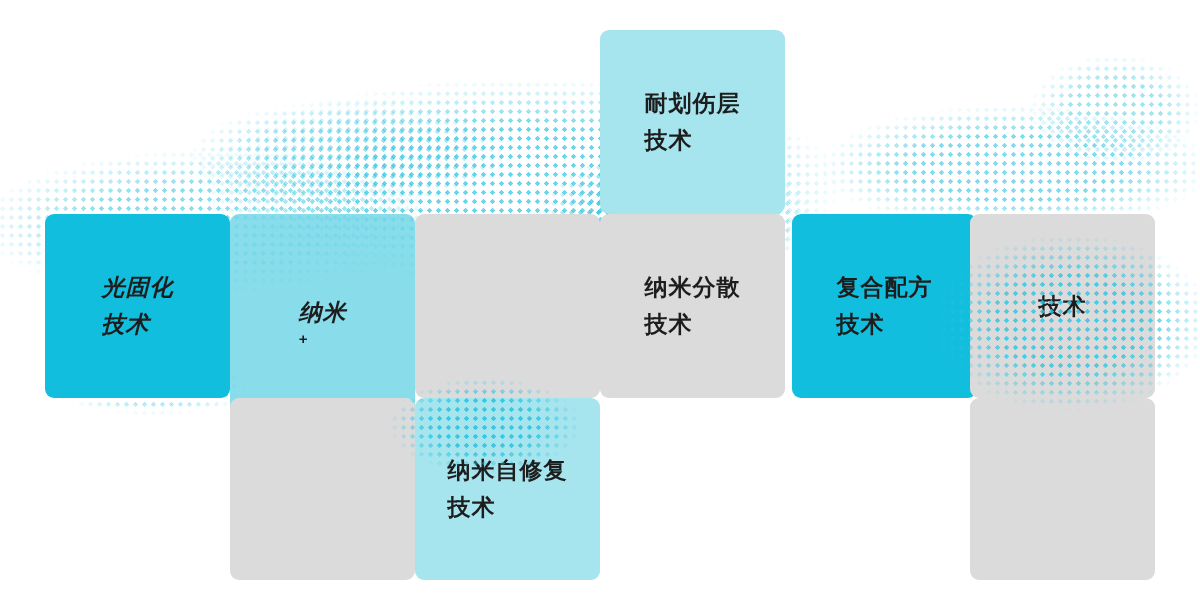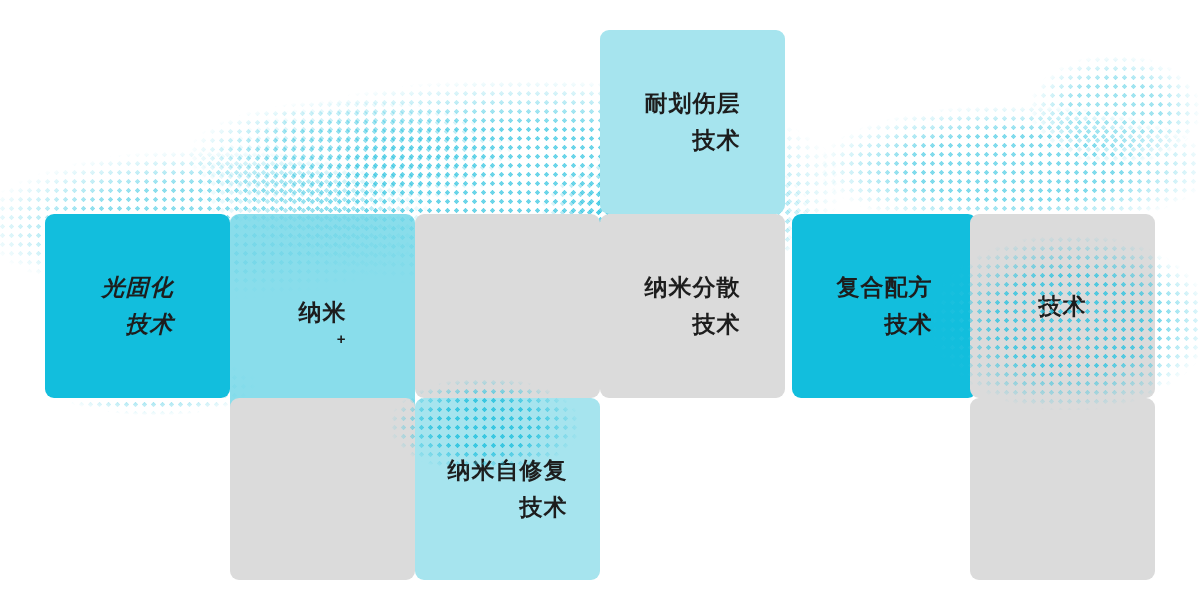--- a/index.html
+++ b/index.html
@@ -40,21 +40,21 @@
     text-align: center;
   }
   .tile.cyan  { background: var(--cyan); }
   .tile.mid   { background: var(--mid-cyan); }
   .tile.light { background: var(--light-cyan); }
   .tile.gray  { background: var(--gray); }
 
   .tile-label {
     display: flex;
     flex-direction: column;
-    align-items: flex-end;
+    align-items: flex-start;
     justify-content: center;
     color: var(--text);
     font-weight: bold;
     font-size: 23px;
     line-height: 1.6;
     letter-spacing: 1px;
   }
   .tile-label .plus {
     font-size: 15px;
     line-height: 1.0;
@@ -81,21 +81,21 @@
     </div>
   </div>
 
   <div class="tile cyan" style="left:45px; top:214px; width:185px; height:184px;font-style:italic;">
     <div class="tile-label">
       <span>光固化</span>
       <span>技术</span>
     </div>
   </div>
 
-  <div class="tile mid" style="left:230px; top:214px; width:185px; height:212px;">
+  <div class="tile mid" style="left:230px; top:214px; width:185px; height:212px;font-style:italic;">
     <div class="tile-label">
       <span>纳米</span>
       <span class="plus">+</span>
     </div>
   </div>
 
   <div class="tile gray" style="left:415px; top:214px; width:185px; height:184px;"></div>
 
   <div class="tile gray" style="left:600px; top:214px; width:185px; height:184px;">
     <div class="tile-label">

